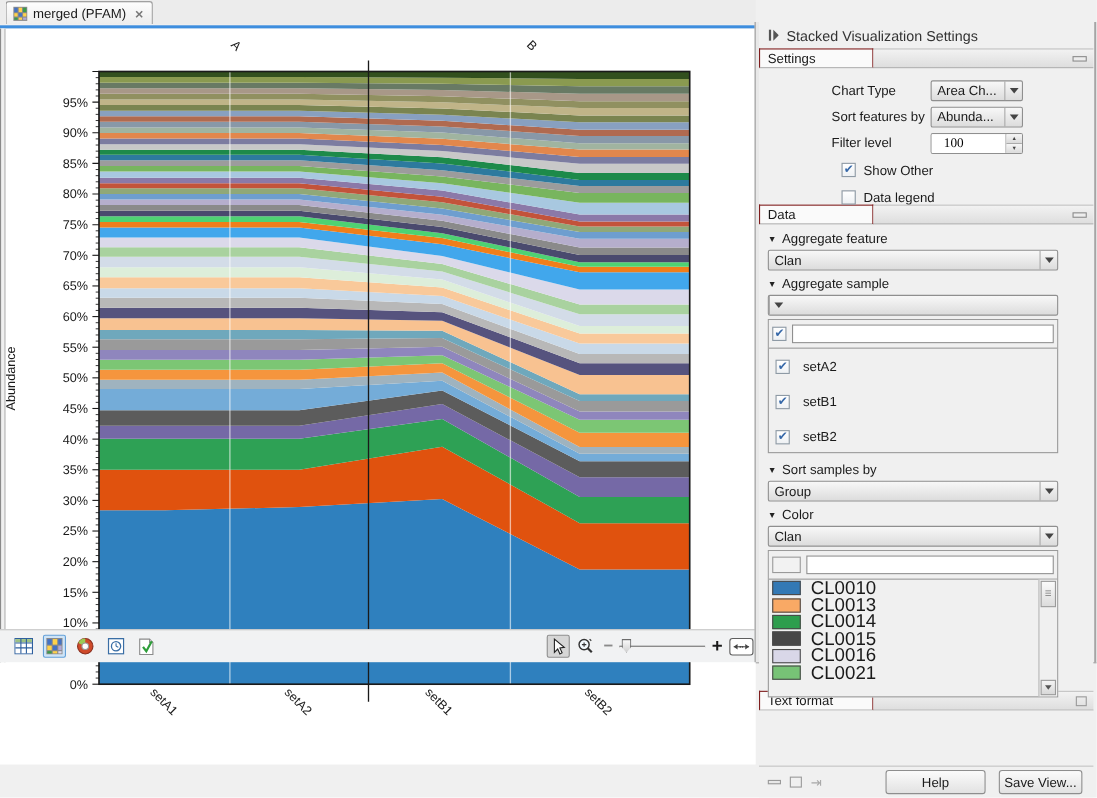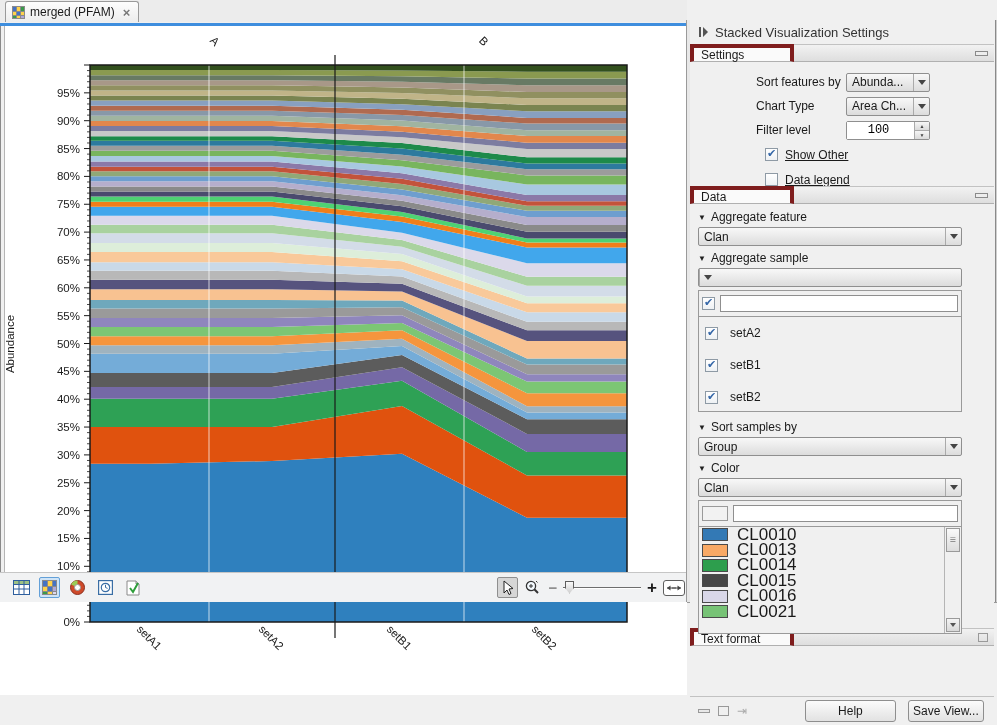--- a/index.html
+++ b/index.html
@@ -40,44 +40,44 @@
                    background:linear-gradient(#fafafa,#cfcfcf); border:1px solid #5e5e5e;
                    clip-path:polygon(0 0,100% 0,100% 58%,50% 100%,0 58%); }
   .fit-icon { width:22px; height:16px; border:1px solid #5e5e5e; border-radius:3px; background:#fff;
               display:flex; align-items:center; justify-content:center; font-size:10px; color:#333; }
 
   
   .panel { position:absolute; left:690px; top:20px; width:304px; height:705px; background:#f0f0f0;
            display:flex; flex-direction:column; }
   .panel-header { height:24px; display:flex; align-items:center; gap:7px; padding-left:8px; font-size:13px; color:#333; }
   .sec-bar { height:18px; display:flex; align-items:stretch; }
-  .sec-tab { background:#fafafa; border:4px solid #7f1d1d; border-bottom:1px solid #b0b0b0; padding:0 12px 0 7px;
+  .sec-tab { background:#fafafa; border:1px solid #7f1d1d; border-bottom:1px solid #b0b0b0; padding:0 12px 0 7px;
              font-size:12px; display:flex; align-items:center; min-width:104px; }
   .sec-fill { flex:1; background:linear-gradient(#f2f2f2,#dedede); border-top:1px solid #c2c2c2; border-bottom:1px solid #b0b0b0;
               display:flex; align-items:center; justify-content:flex-end; padding-right:6px; }
   .min-ic { width:13px; height:5px; border:1px solid #8a8a8a; background:#ededed; }
   .sq-ic { width:10px; height:9px; border:1px solid #9a9a9a; background:transparent; }
 
   .settings-body { height:124px; padding:8px 0 0 0; }
   .srow { display:flex; align-items:center; height:24px; padding-left:66px; }
   .slabel { width:90px; font-size:12px; }
   .combo { display:flex; align-items:center; border:1px solid #8f8f8f; background:linear-gradient(#f8f8f8,#dcdcdc);
            height:19px; border-radius:2px; }
   .combo-text { flex:1; font-size:12px; padding-left:5px; white-space:nowrap; overflow:hidden; }
   .combo-arr { width:16px; align-self:stretch; border-left:1px solid #aaa; display:flex; align-items:center; justify-content:center; }
   .combo-arr::after { content:""; border-left:4px solid transparent; border-right:4px solid transparent; border-top:5px solid #444; }
   .combo.small { width:84px; }
   .spinbox { width:84px; height:19px; display:flex; border:1px solid #8f8f8f; background:#fff; border-radius:2px; }
-  .spin-input { flex:1; width:50px; border:none; outline:none; font-size:12px; text-align:center; padding-right:4px;
-                font-family:Liberation Mono, monospace; background:#fff; }
+  .spin-input { flex:1; width:50px; border:none; outline:none; font-size:12px; text-align:left; padding-right:4px;
+                font-family:Liberation Serif, serif; background:#fff;padding-left:11px; }
   .spin-btns { width:15px; display:flex; flex-direction:column; border-left:1px solid #aaa; }
   .spin-btns div { flex:1; font-size:5px; color:#444; display:flex; align-items:center; justify-content:center;
                    background:linear-gradient(#f6f6f6,#dadada); }
   .spin-btns .spin-up { border-bottom:1px solid #aaa; }
-  .crow { display:flex; align-items:center; height:25px; padding-left:75px; gap:7px;text-decoration:underline; }
+  .crow { display:flex; align-items:center; height:25px; padding-left:75px; gap:7px; }
   .clabel { font-size:12px; }
   .cb { width:13px; height:13px; border:1px solid #8e9aa5; background:linear-gradient(#ffffff,#eef1f4); position:relative; flex:none; }
   .cb.checked::after { content:"\2714"; position:absolute; left:1px; top:-2px; font-size:11px; color:#3567a8; }
 
   .data-body { height:424px; padding:4px 32px 0 8px; }
   .dlabel { display:flex; align-items:center; gap:5px; font-size:12px; height:18px; }
   .tri { font-size:8px; color:#222; }
   .data-body .combo { margin:1px 0 3px 0; }
   .listbox { border:1px solid #9a9a9a; background:#f0f0f0; margin-top:3px; }
   .list-head { display:flex; align-items:center; gap:5px; padding:4px 3px; border-bottom:1px solid #9a9a9a; background:#f0f0f0; }
@@ -416,30 +416,30 @@
     </div>
 
     <div class="sec-bar">
       <div class="sec-tab">Settings</div>
       <div class="sec-fill">
           <span class="min-ic"></span>
         </div>
     </div>
     <div class="settings-body">
       <div class="srow">
+        <span class="slabel">Chart Type</span>
+        <div class="combo small">
+          <span class="combo-text">Area Ch...</span>
+          <span class="combo-arr"></span>
+        </div>
+      </div>
+      <div class="srow">
         <span class="slabel">Sort features by</span>
         <div class="combo small">
           <span class="combo-text">Abunda...</span>
-          <span class="combo-arr"></span>
-        </div>
-      </div>
-      <div class="srow">
-        <span class="slabel">Chart Type</span>
-        <div class="combo small">
-          <span class="combo-text">Area Ch...</span>
           <span class="combo-arr"></span>
         </div>
       </div>
       <div class="srow">
         <span class="slabel">Filter level</span>
         <div class="spinbox">
           <input class="spin-input" value="100" style="">
           <div class="spin-btns">
             <div class="spin-up">▲</div>
             <div>▼</div>

